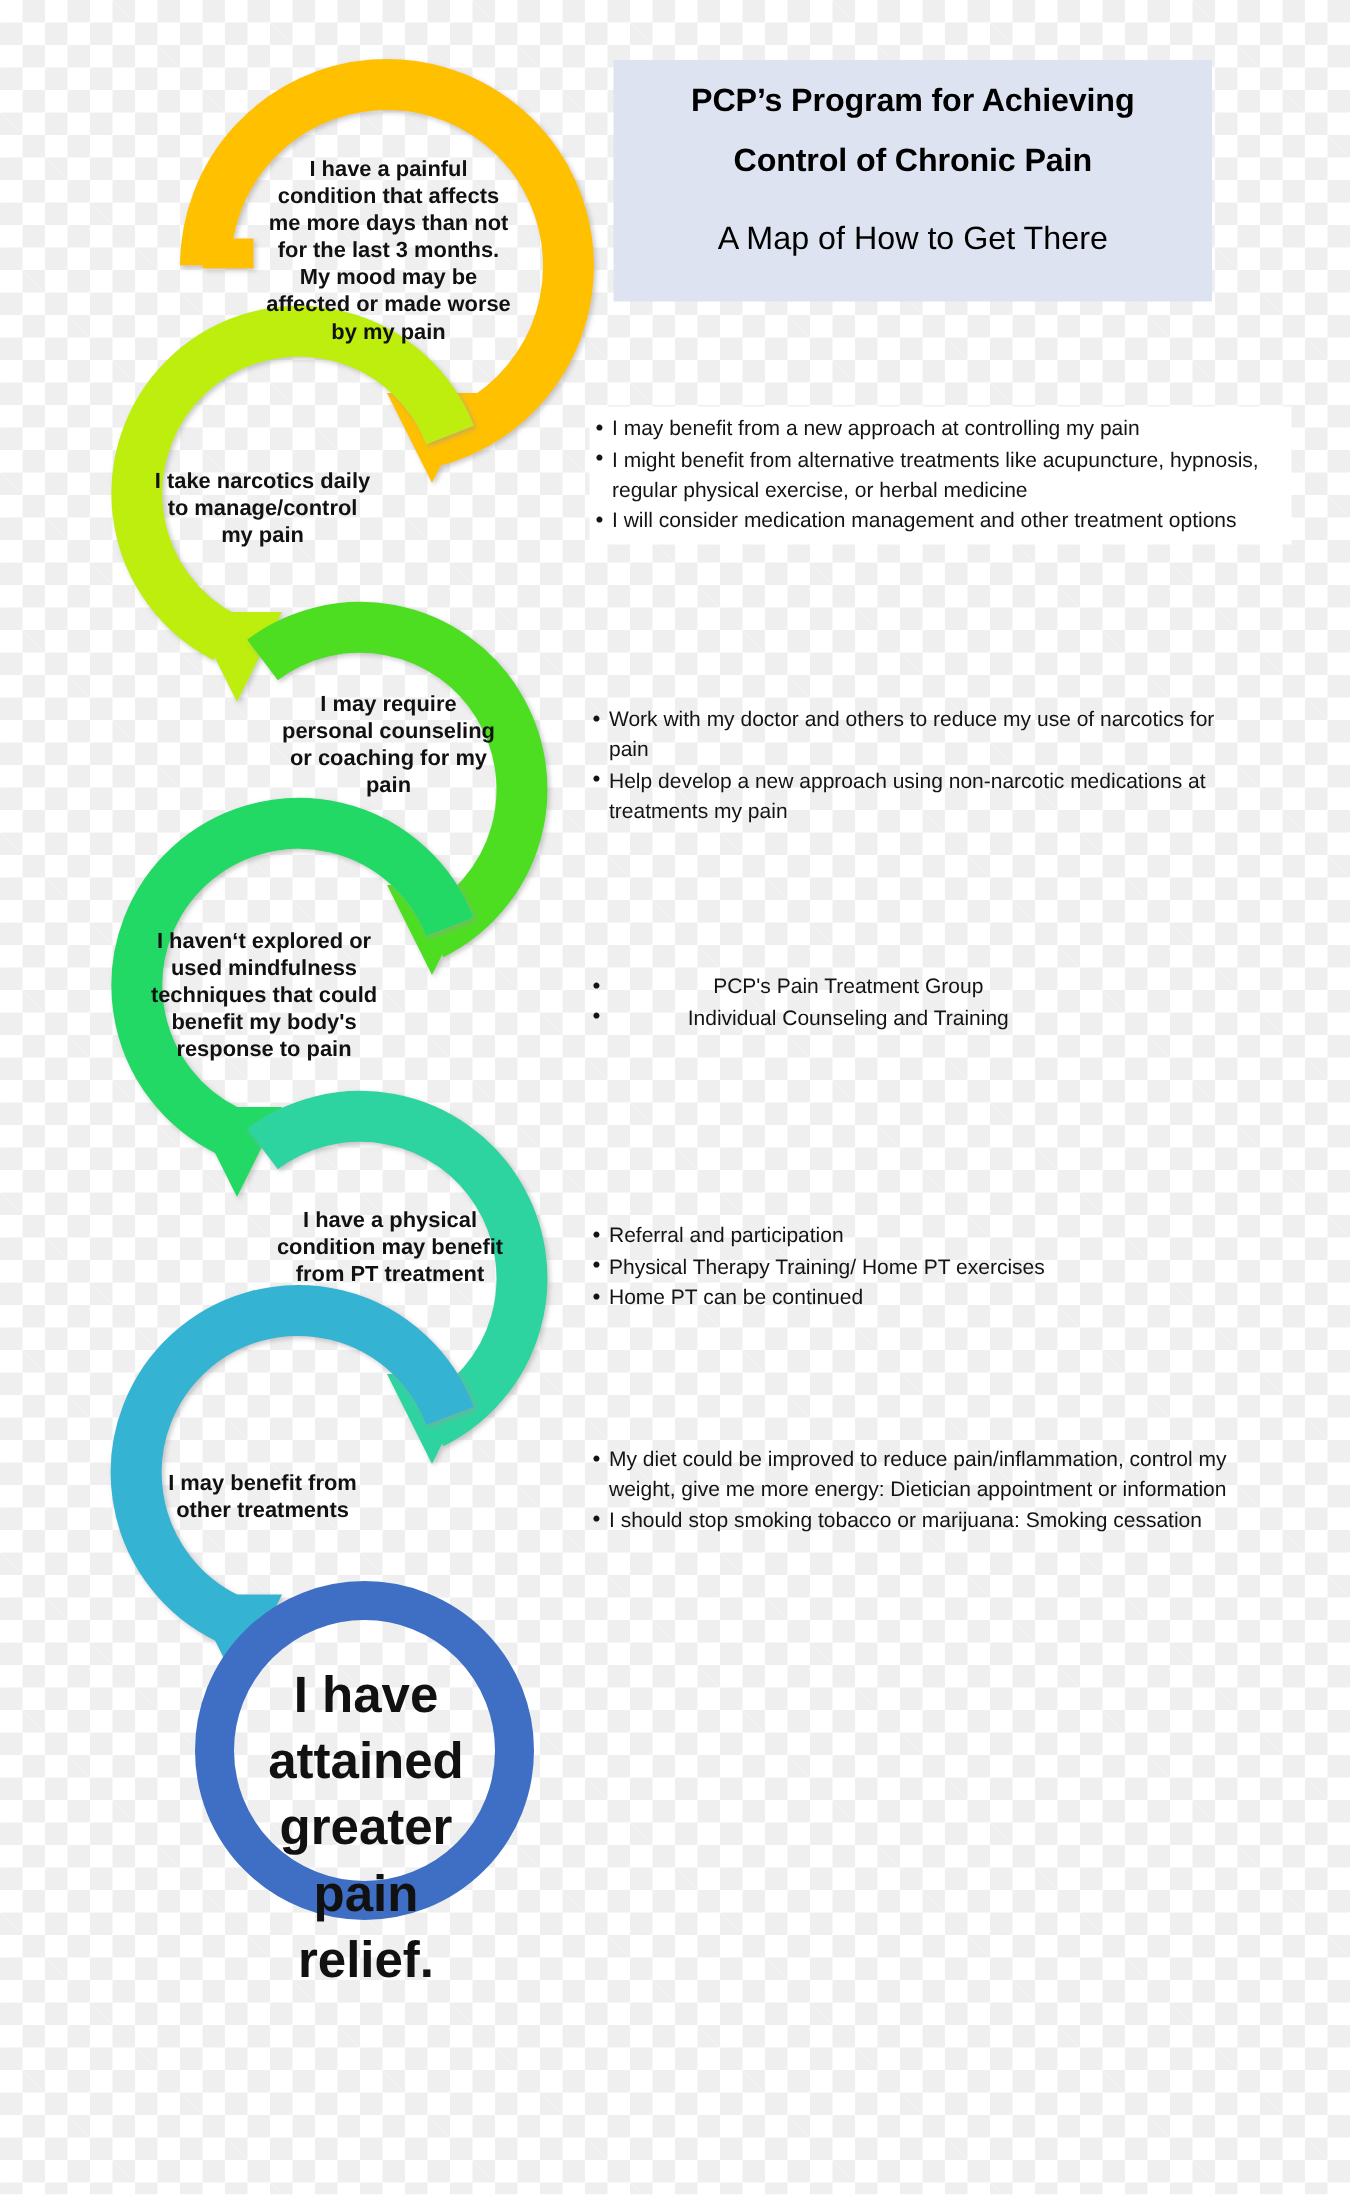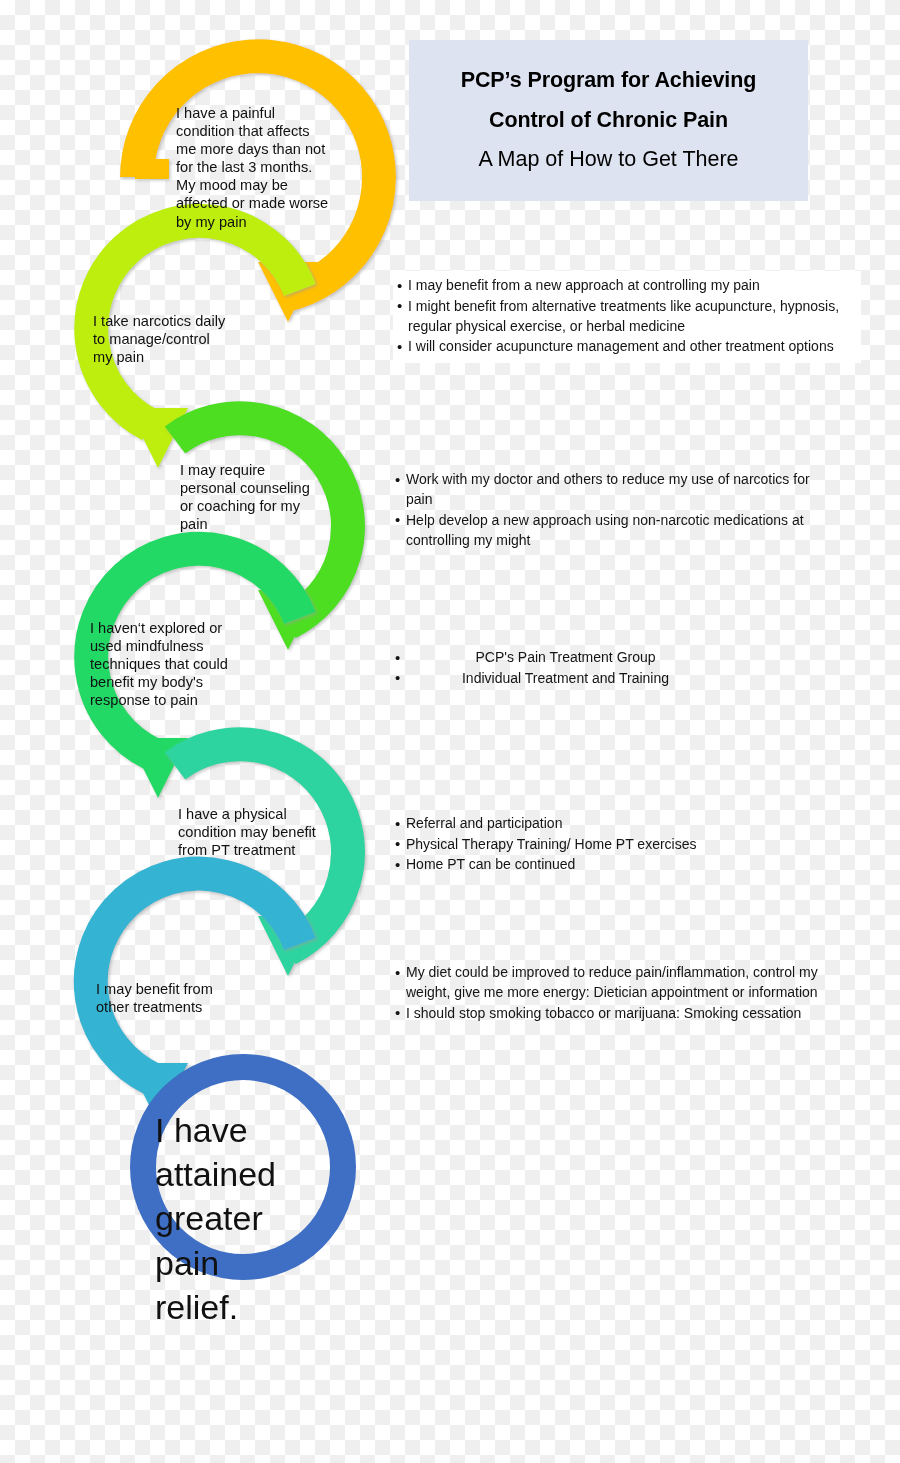--- a/index.html
+++ b/index.html
@@ -25,25 +25,25 @@
   .title-box{
     position:absolute;left:409px;top:40px;width:399px;height:161px;
     background:#dde3f0;
     display:flex;flex-direction:column;align-items:center;justify-content:center;
   }
   .title-box .l1,.title-box .l2{
     font-weight:bold;font-size:21.5px;line-height:1.0;color:#000;margin:0 0 18px 0;
     text-align:right;letter-spacing:-0.1px;
   }
   .title-box .l3{
-    font-weight:normal;font-size:21.5px;line-height:1.0;color:#000;margin:0;
+    font-weight:normal;font-size:21.5px;line-height:1.0;color:#000;margin:13px;
   }
 
   .circle-text{
-    position:absolute;line-height:1.24;font-size:14.6px;color:#111;
+    position:absolute;text-align:center;line-height:1.24;font-size:14.6px;color:#111;font-weight:bold;
   }
   .circle-text.final{font-size:34px;line-height:1.30;}
 
   .bullets{position:absolute;font-size:14px;line-height:1.44;color:#141414;}
   .bullets.boxed{background:#ffffff;}
   .bullets ul{list-style:none;margin:0;padding:0;}
   .bullets li{
     position:relative;padding-left:11px;margin:0 0 0.5px 0;
   }
   .bullets li:before{
@@ -118,35 +118,35 @@
   <div class="circle-text" style="left:178px;top:805px;width:164px;">I have a physical<br>condition may benefit<br>from PT treatment</div>
 
   <div class="circle-text" style="left:96px;top:980px;width:158px;">I may benefit from<br>other treatments</div>
 
   <div class="circle-text final" style="left:155px;top:1108px;width:178px;">I have<br>attained<br>greater pain<br>relief.</div>
 
   <div class="bullets boxed" style="left:393px;top:271px;width:460px;padding:4px 4px 6px 4px;">
     <ul>
       <li>I may benefit from a new approach at controlling my pain</li>
       <li>I might benefit from alternative treatments like acupuncture, hypnosis, regular physical exercise, or herbal medicine</li>
-      <li>I will consider acupuncture management and other treatment options</li>
+      <li>I will consider medication management and other treatment options</li>
     </ul>
   </div>
 
   <div class="bullets" style="left:395px;top:469px;width:420px;">
     <ul>
       <li>Work with my doctor and others to reduce my use of narcotics for pain</li>
-      <li>Help develop a new approach using non-narcotic medications at controlling my might</li>
+      <li>Help develop a new approach using non-narcotic medications at treatments my pain</li>
     </ul>
   </div>
 
   <div class="bullets" style="left:395px;top:647px;width:330px;text-align:center;">
     <ul>
       <li>PCP's Pain Treatment Group</li>
-      <li>Individual Treatment and Training</li>
+      <li>Individual Counseling and Training</li>
     </ul>
   </div>
 
   <div class="bullets" style="left:395px;top:813px;width:370px;">
     <ul>
       <li>Referral and participation</li>
       <li>Physical Therapy Training/ Home PT exercises</li>
       <li>Home PT can be continued</li>
     </ul>
   </div>

